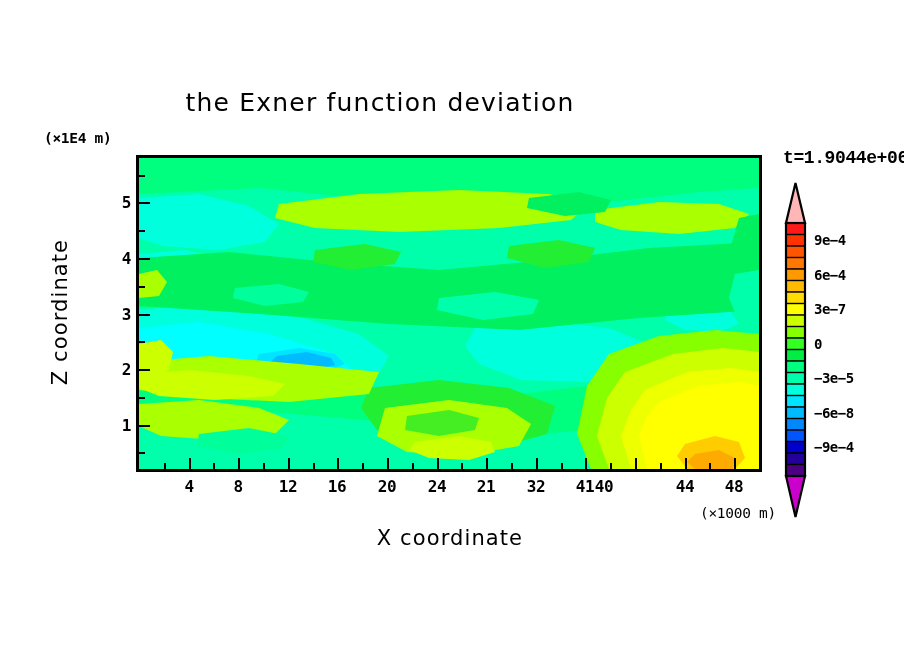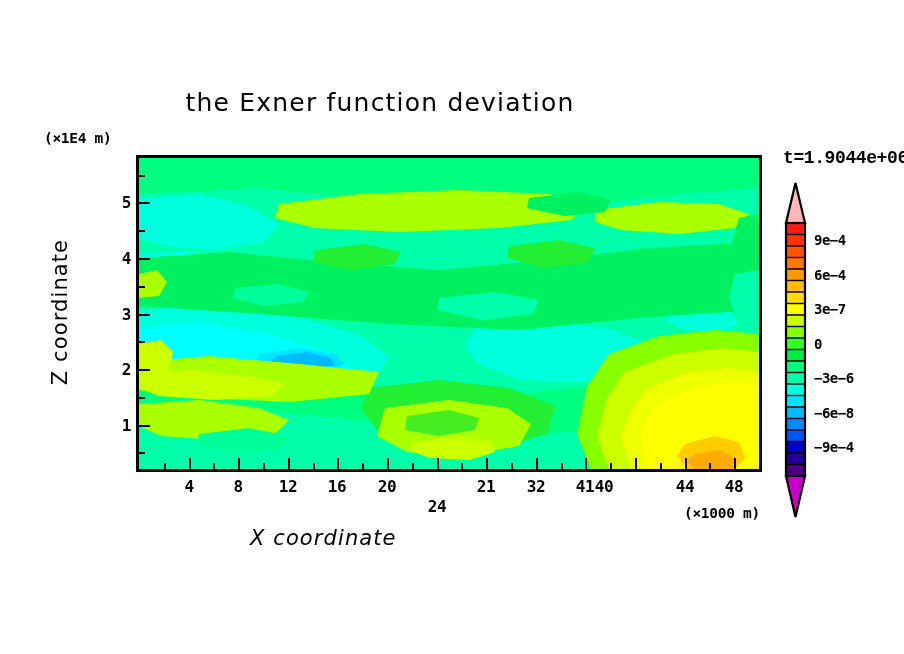--- a/index.html
+++ b/index.html
@@ -14,33 +14,33 @@
     font-family:"DejaVu Sans",sans-serif;font-size:25px;letter-spacing:1.2px;
     font-weight:400;color:#000;white-space:nowrap;
   }
 
   
   #yaxis-unit{
     position:absolute;left:44px;top:130px;font-size:14.5px;
     font-family:"DejaVu Sans Mono",monospace;font-weight:700;letter-spacing:-0.3px;
   }
   #xaxis-unit{
-    position:absolute;left:684px;top:505px;font-size:14.5px;
-    font-family:"DejaVu Sans Mono",monospace;font-weight:700;letter-spacing:-0.3px;
+    position:absolute;left:700px;top:505px;font-size:14.5px;
+    font-family:"DejaVu Sans Mono",monospace;font-weight:400;letter-spacing:-0.3px;
   }
   #time-label{
     position:absolute;left:783px;top:148px;font-size:18px;
     font-family:Liberation Mono, monospace;font-weight:700;letter-spacing:-0.4px;
     white-space:nowrap;
   }
 
   
   #xaxis-title{
-    position:absolute;left:250px;top:526px;width:400px;text-align:left;
-    font-size:21px;letter-spacing:1.1px;font-family:"DejaVu Sans",sans-serif;font-style:italic;
+    position:absolute;left:250px;top:526px;width:400px;text-align:center;
+    font-size:21px;letter-spacing:1.1px;font-family:"DejaVu Sans",sans-serif;
   }
   #yaxis-title{
     position:absolute;left:-40px;top:300px;width:200px;text-align:center;
     font-size:21px;letter-spacing:1.1px;font-family:"DejaVu Sans",sans-serif;
     transform:rotate(-90deg);transform-origin:center center;
   }
 
   
   #plot-frame{
     position:absolute;left:136px;top:155px;width:626px;height:317px;
@@ -161,21 +161,21 @@
       <div class="tick" style="left: 288px; top: 458px; width: 2px; height: 11px;"></div>
       <div class="xtick-lbl" style="left: 268px; top: 477px;">12</div>
       <div class="tick" style="left: 263px; top: 463px; width: 2px; height: 6px;"></div>
       <div class="tick" style="left: 337px; top: 458px; width: 2px; height: 11px;"></div>
       <div class="xtick-lbl" style="left: 317px; top: 477px; text-align: center;">16</div>
       <div class="tick" style="left: 313px; top: 463px; width: 2px; height: 6px;"></div>
       <div class="tick" style="left: 387px; top: 458px; width: 2px; height: 11px;"></div>
       <div class="xtick-lbl" style="left: 367px; top: 477px;">20</div>
       <div class="tick" style="left: 362px; top: 463px; width: 2px; height: 6px;"></div>
       <div class="tick" style="left: 437px; top: 458px; width: 2px; height: 11px;"></div>
-      <div class="xtick-lbl" style="left: 417px; top: 497px;">24</div>
+      <div class="xtick-lbl" style="left: 417px; top: 477px;">24</div>
       <div class="tick" style="left: 412px; top: 463px; width: 2px; height: 6px;"></div>
       <div class="tick" style="left: 486px; top: 458px; width: 2px; height: 11px;"></div>
       <div class="xtick-lbl" style="left: 466px; top: 477px;">21</div>
       <div class="tick" style="left: 461px; top: 463px; width: 2px; height: 6px;"></div>
       <div class="tick" style="left: 536px; top: 458px; width: 2px; height: 11px;"></div>
       <div class="xtick-lbl" style="left: 516px; top: 477px;">32</div>
       <div class="tick" style="left: 511px; top: 463px; width: 2px; height: 6px;"></div>
       <div class="tick" style="left: 585px; top: 458px; width: 2px; height: 11px;"></div>
       <div class="xtick-lbl" style="left: 565px; top: 477px;">41</div>
       <div class="tick" style="left: 561px; top: 463px; width: 2px; height: 6px;"></div>
@@ -240,18 +240,18 @@
           <path d="M16.5,336 L7,295 L26,295 Z" fill="#cc00cc" stroke="#000" stroke-width="2.2"></path>
           <rect x="7" y="42" width="19" height="253" fill="none" stroke="#000" stroke-width="2.2"></rect>
         </g>
     </svg>
   </div>
   <div id="cbar-labels">
       <div class="cbar-lbl" style="left: 814px; top: 232.25px;">9e−4</div>
       <div class="cbar-lbl" style="left: 814px; top: 266.75px;">6e−4</div>
       <div class="cbar-lbl" style="left: 814px; top: 301.25px;">3e−7</div>
       <div class="cbar-lbl" style="left: 814px; top: 335.75px;">0</div>
-      <div class="cbar-lbl" style="left: 814px; top: 370.25px;">−3e−6</div>
+      <div class="cbar-lbl" style="left: 814px; top: 370.25px;">−3e−5</div>
       <div class="cbar-lbl" style="left: 814px; top: 404.75px;">−6e−8</div>
       <div class="cbar-lbl" style="left: 814px; top: 439.25px;">−9e−4</div>
     </div>
 
 </div>
 
 </body></html>

